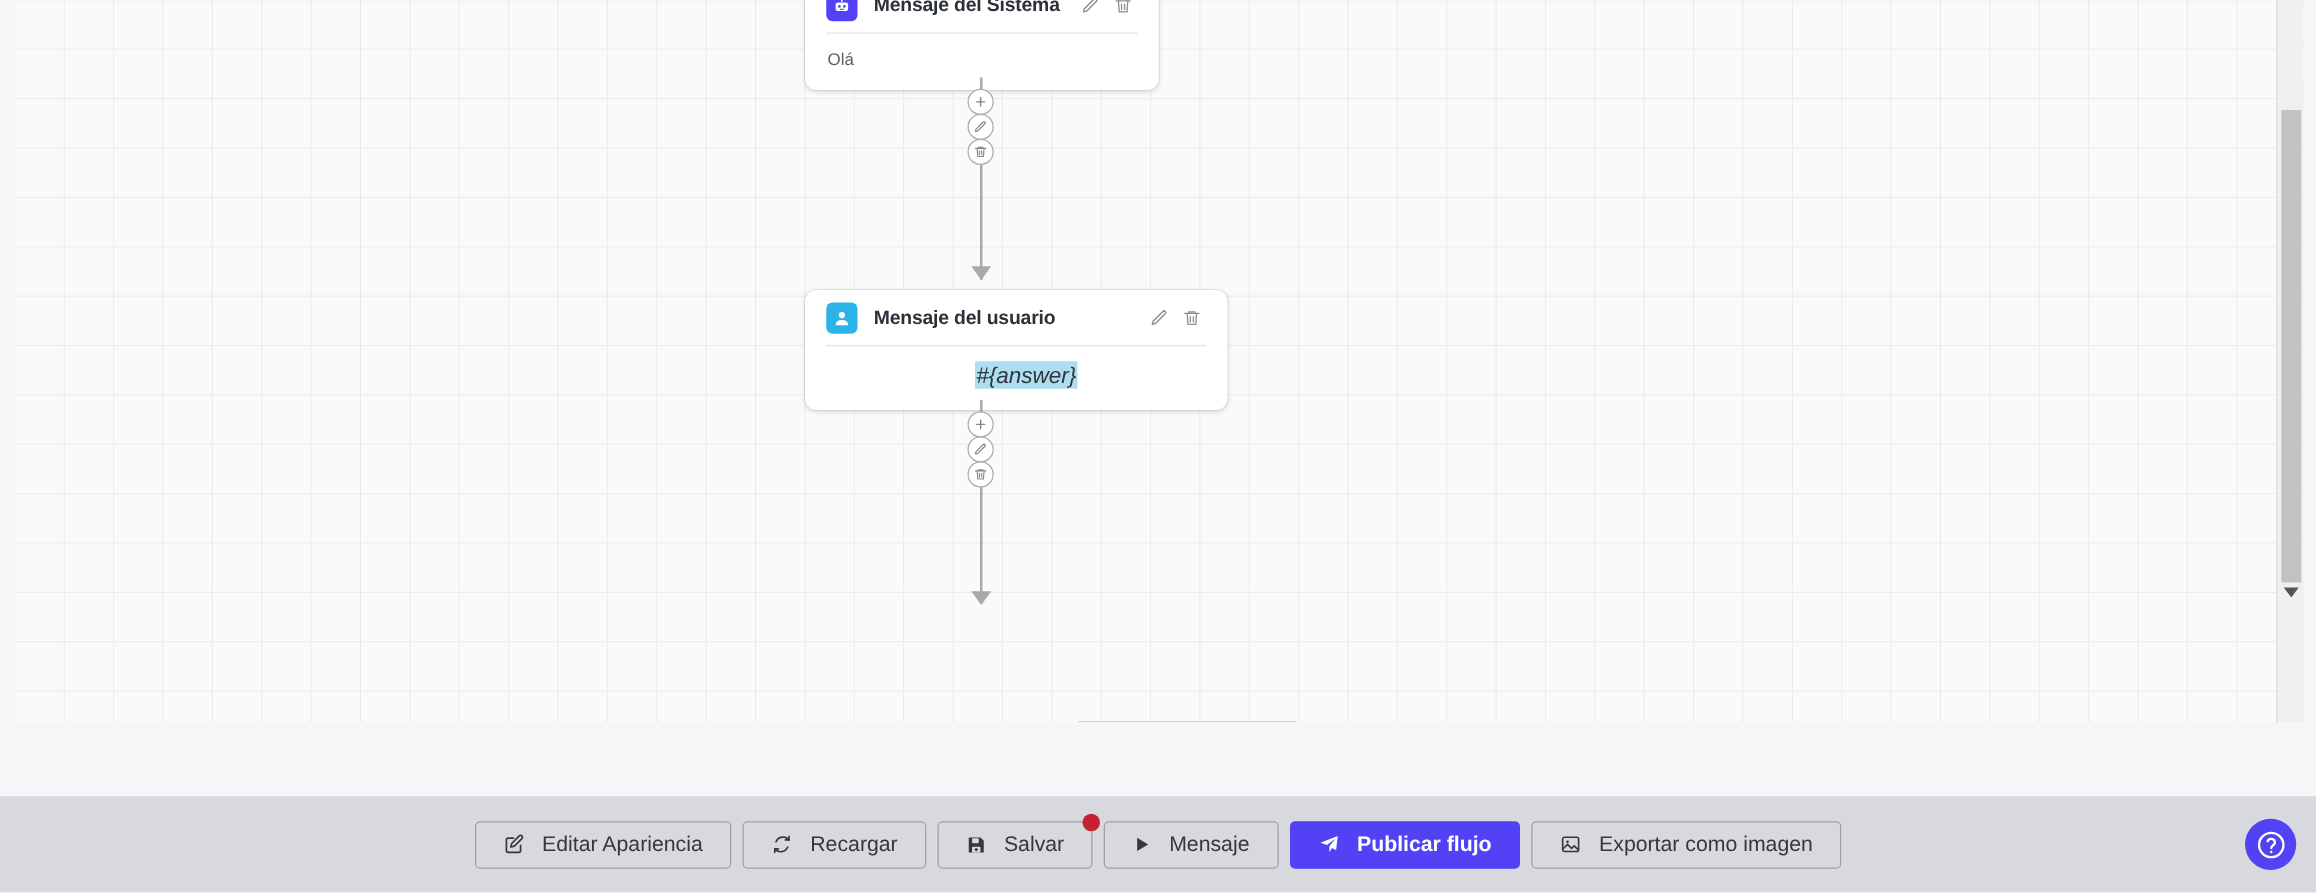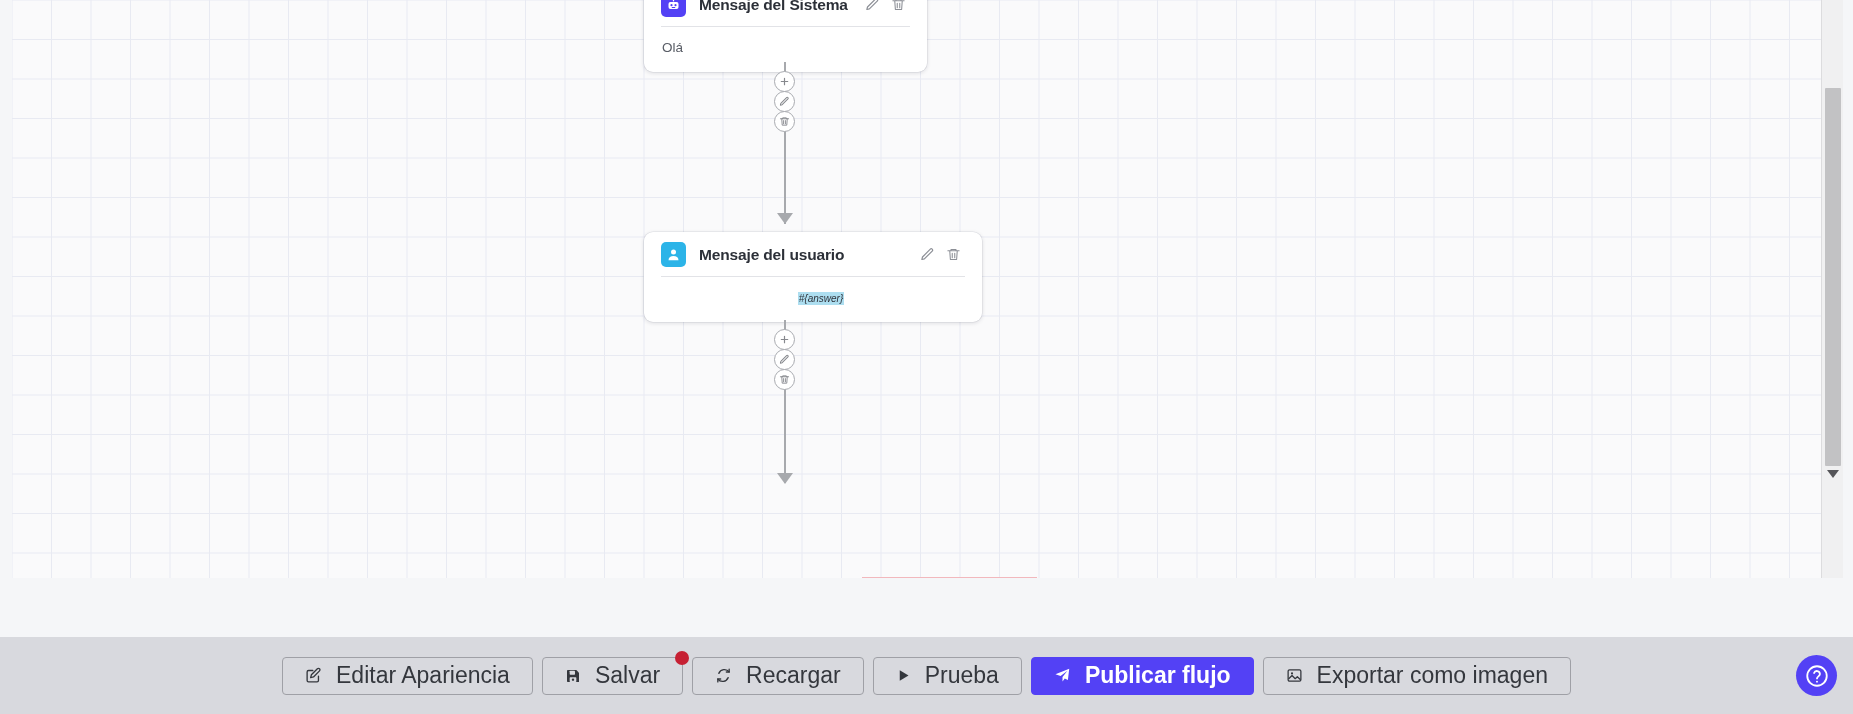--- a/index.html
+++ b/index.html
@@ -107,21 +107,21 @@
   .card-body {
     padding: 13px 2px 17px 18px;
     font-size: 13.5px;
     color: #595d66;
     min-height: 26px;
   }
   .card-body.center { text-align: center; }
 
   .var-token {
     font-style: italic;
-    font-size: 10px;
+    font-size: 18px;
     color: #2f333b;
     background: #addef0;
     padding: 1px 1px;
   }
 
   
   .conn-line {
     position: absolute;
     width: 2px;
     background: #a7a9ad;
@@ -234,21 +234,21 @@
     position: relative;
     height: 38px;
     border: 1px solid #9fa0a6;
     border-radius: 4px;
     background: #d8d9de;
     display: flex;
     align-items: center;
     justify-content: center;
     gap: 14px;
     padding: 0 22px;
-    font-size: 23px;
+    font-size: 17px;
     color: #34373d;
     cursor: pointer;
     white-space: nowrap;
   }
   .tb-btn .tb-ico {
     display: flex;
     align-items: center;
     justify-content: center;
     color: #34373d;
     flex: 0 0 auto;
@@ -414,50 +414,50 @@
       <span class="tb-ico">
         <svg width="17" height="17" viewBox="0 0 24 24" fill="none" stroke="currentColor" stroke-width="1.9" stroke-linecap="round" stroke-linejoin="round">
           <path d="M19 13v6a2 2 0 01-2 2H5a2 2 0 01-2-2V7a2 2 0 012-2h6"></path>
           <path d="M17.5 2.5a2.1 2.1 0 013 3L12 14l-4 1 1-4 8.5-8.5z"></path>
         </svg>
       </span>
       <span>Editar Apariencia</span>
     </div>
 
     <div class="tb-btn">
+      <span class="tb-ico">
+        <svg width="17" height="17" viewBox="0 0 24 24" fill="none" stroke="currentColor" stroke-width="1.9" stroke-linecap="round" stroke-linejoin="round">
+          <path d="M20 7a8.5 8.5 0 00-14.6 2"></path>
+          <path d="M4 17a8.5 8.5 0 0014.6-2"></path>
+          <path d="M20 3v4h-4M4 21v-4h4"></path>
+        </svg>
+      </span>
+      <span>Recargar</span>
+    </div>
+
+    <div class="tb-btn">
       <span class="notif-dot"></span>
       <span class="tb-ico">
         <svg width="16" height="16" viewBox="0 0 24 24" fill="currentColor">
           <path d="M4 3h13l4 4v14a0 0 0 010 0H4a1 1 0 01-1-1V4a1 1 0 011-1z" fill="currentColor"></path>
           <rect x="7" y="4" width="8" height="6" rx="1" fill="#d8d9de"></rect>
           <rect x="7" y="14" width="10" height="7" rx="1" fill="#d8d9de"></rect>
           <circle cx="12" cy="17.5" r="1.8" fill="currentColor"></circle>
         </svg>
       </span>
       <span>Salvar</span>
     </div>
 
     <div class="tb-btn">
       <span class="tb-ico">
-        <svg width="17" height="17" viewBox="0 0 24 24" fill="none" stroke="currentColor" stroke-width="1.9" stroke-linecap="round" stroke-linejoin="round">
-          <path d="M20 7a8.5 8.5 0 00-14.6 2"></path>
-          <path d="M4 17a8.5 8.5 0 0014.6-2"></path>
-          <path d="M20 3v4h-4M4 21v-4h4"></path>
-        </svg>
-      </span>
-      <span>Recargar</span>
-    </div>
-
-    <div class="tb-btn">
-      <span class="tb-ico">
         <svg width="15" height="15" viewBox="0 0 24 24" fill="currentColor">
           <path d="M6 3.5l14 8.5-14 8.5z"></path>
         </svg>
       </span>
-      <span>Prueba</span>
+      <span>Mensaje</span>
     </div>
 
     <div class="tb-btn primary">
       <span class="tb-ico">
         <svg width="17" height="17" viewBox="0 0 24 24" fill="currentColor">
           <path d="M21.5 2.5L2 10.2l7.3 2.6L19 5.4l-7 8.6v6.5l3.2-4.4 4.4 2.4z"></path>
         </svg>
       </span>
       <span>Publicar flujo</span>
     </div>

